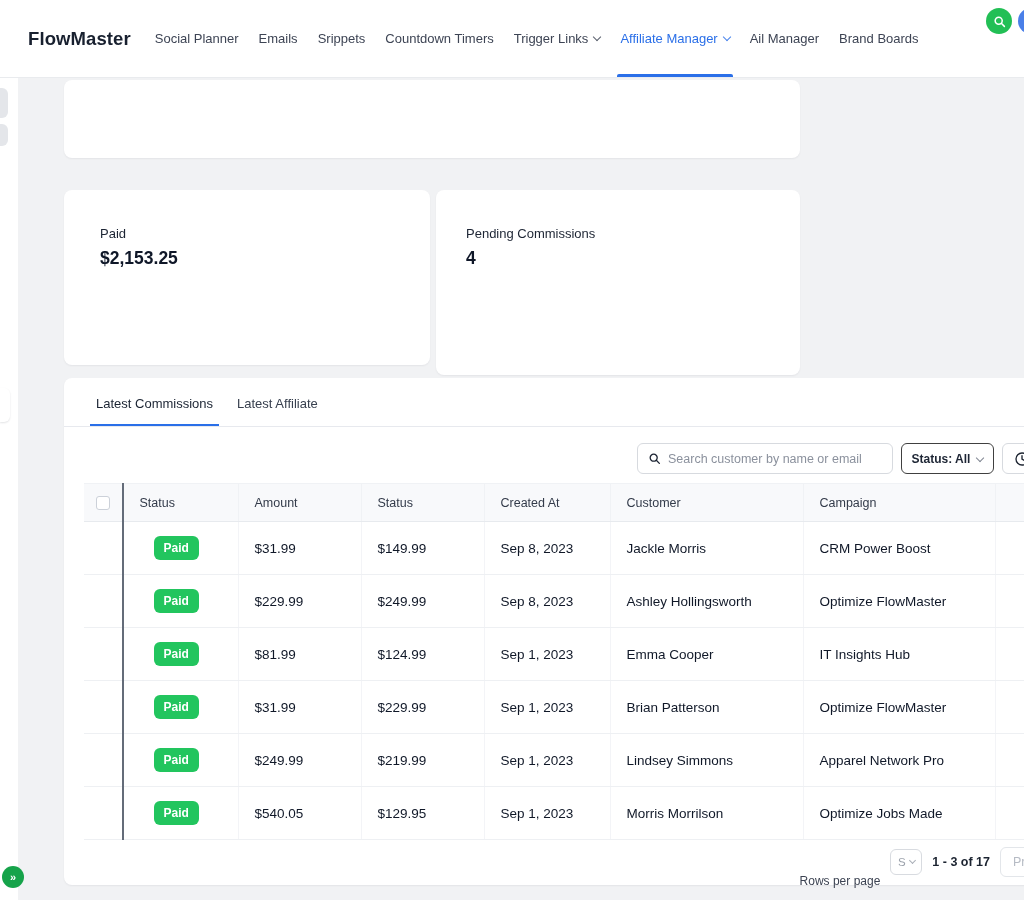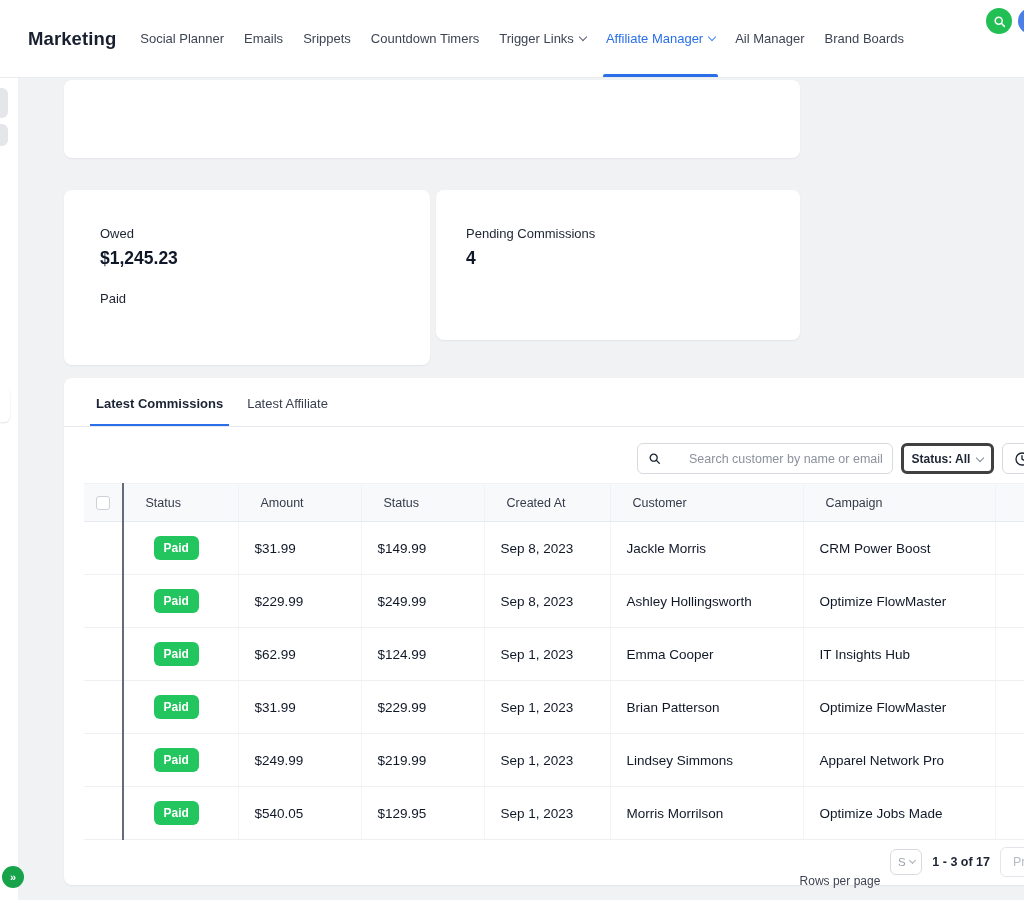--- a/index.html
+++ b/index.html
@@ -24,40 +24,40 @@
   
   .left-strip{position:absolute;left:0;top:78px;width:18px;height:822px;background:#fff;z-index:1;}
   .edge-blob{position:absolute;background:#e4e6ea;border-radius:0 6px 6px 0;z-index:2;}
   .blob1{left:0;top:88px;width:8px;height:30px;}
   .blob2{left:0;top:124px;width:8px;height:22px;}
   .blob3{left:0;top:388px;width:10px;height:34px;background:#fff;box-shadow:0 1px 2px rgba(16,24,40,.12);}
   
   .card{position:absolute;background:#fff;border-radius:8px;box-shadow:0 1px 2px rgba(16,24,40,.06);z-index:3;}
   #top-card{left:64px;top:80px;width:736px;height:78px;}
   #stat-card-1{left:64px;top:190px;width:366px;height:175px;padding:36px 0 0 36px;}
-  #stat-card-2{left:436px;top:190px;width:364px;height:150px;padding:36px 0 0 30px;}
+  #stat-card-2{left:436px;top:190px;width:364px;height:185px;padding:36px 0 0 30px;}
   .stat-label{font-size:13px;color:#1c2433;}
   .stat-value{font-size:17.5px;font-weight:700;color:#0f1728;margin-top:7px;}
   .stat-group + .stat-group{margin-top:22px;}
   
   #table-card{left:64px;top:378px;width:976px;height:507px;}
   .tabs{height:49px;border-bottom:1px solid #e7e9ee;display:flex;align-items:flex-end;padding-left:28px;gap:16px;}
   .tab{font-size:13px;padding:0 4px 15px;position:relative;color:#38404f;font-weight:500;cursor:pointer;white-space:nowrap;}
-  .tab.active{color:#1a2332;font-weight:700;margin-top:48px;}
+  .tab.active{color:#1a2332;font-weight:400;margin-top:48px;}
   .tab.active::after{content:"";position:absolute;left:-2px;right:-2px;bottom:0;height:2.5px;background:#2a6fe8;}
   .search-box{position:absolute;left:573px;top:65px;width:256px;height:31px;border:1px solid #d7dadf;border-radius:6px;display:flex;align-items:center;padding:0 10px;gap:7px;background:#fff;}
-  .search-box input{border:none;outline:none;font-size:12.5px;color:#1c2433;width:100%;font-family:"Liberation Sans",sans-serif;background:transparent;margin-left:21px;}
+  .search-box input{border:none;outline:none;font-size:12.5px;color:#1c2433;width:100%;font-family:"Liberation Sans",sans-serif;background:transparent;}
   .search-box input::placeholder{color:#8b919d;}
-  .status-btn{position:absolute;left:837px;top:65px;width:93px;height:31px;border:3px solid #404040;border-radius:6px;background:#fff;display:flex;align-items:center;justify-content:center;gap:7px;font-size:12px;font-weight:700;color:#1d2534;cursor:pointer;}
+  .status-btn{position:absolute;left:837px;top:65px;width:93px;height:31px;border:1px solid #404040;border-radius:6px;background:#fff;display:flex;align-items:center;justify-content:center;gap:7px;font-size:12px;font-weight:700;color:#1d2534;cursor:pointer;}
   .status-btn .chev{color:#6b7280;margin-top:-2px;}
   .clock-btn{position:absolute;left:938px;top:65px;width:86px;height:31px;border:1px solid #d7dadf;border-radius:6px;background:#fff;display:flex;align-items:center;padding-left:11px;cursor:pointer;}
   
   .tbl-wrap{position:absolute;left:20px;top:105px;width:956px;}
   table{border-collapse:collapse;table-layout:fixed;width:956px;}
-  thead th{height:38px;background:#f8f9fb;font-size:12.5px;font-weight:500;color:#333b4a;text-align:left;padding-left:22px;border-top:1px solid #f0f2f5;border-bottom:1px solid #e7eaee;border-right:1px solid #f0f2f5;}
+  thead th{height:38px;background:#f8f9fb;font-size:12.5px;font-weight:500;color:#333b4a;text-align:left;padding-left:16px;border-top:1px solid #f0f2f5;border-bottom:1px solid #e7eaee;border-right:1px solid #f0f2f5;}
   thead th.cb-cell{padding:0;text-align:center;}
   td{height:53px;font-size:13.5px;color:#101828;padding-left:16px;border-bottom:1px solid #eef0f3;border-right:1px solid #f3f4f7;background:#fff;}
   td.cb-cell{padding:0;}
   td.c-status{padding-left:30px;}
   td.c-amount,td.c-revenue,td.c-date{font-weight:500;}
   .cb{width:14px;height:14px;border:1.4px solid #ccd1d9;border-radius:3px;background:#fff;display:inline-block;vertical-align:middle;cursor:pointer;}
   .badge{display:inline-block;background:#22c55e;color:#fff;font-size:12px;font-weight:700;padding:5px 10px;border-radius:6px;}
   .col-drag{position:absolute;left:38px;top:0;width:2px;height:357px;background:#646c79;z-index:4;}
   
   .tfoot{position:absolute;left:20px;top:461px;width:956px;height:45px;display:flex;align-items:center;justify-content:flex-end;gap:10px;}
@@ -66,21 +66,21 @@
   .rpp-select .chev{width:5px;height:5px;color:#9ba1ab;margin-top:-2px;}
   .range-label{font-size:12.5px;font-weight:700;color:#1b2330;}
   .prev-btn{width:72px;height:30px;border:1px solid #e3e6ea;border-radius:6px;background:#fff;color:#b6bbc4;font-size:12.5px;margin-right:-32px;text-align:left;padding-left:12px;cursor:pointer;font-family:"Liberation Sans",sans-serif;}
   
   .fab{position:absolute;left:2px;top:866px;width:22px;height:22px;border-radius:50%;background:#16a34a;color:#fff;font-size:11px;font-weight:700;display:flex;align-items:center;justify-content:center;border:none;cursor:pointer;z-index:7;}
 </style>
 </head>
 <body>
 
 <header class="navbar">
-  <div class="nav-title">Marketing</div>
+  <div class="nav-title">FlowMaster</div>
   <nav id="nav-items">
       <a class="nav-item">
         <span>Social Planner</span>
       </a>
       <a class="nav-item">
         <span>Emails</span>
       </a>
       <a class="nav-item">
         <span>Srippets</span>
       </a>
@@ -115,25 +115,22 @@
 
 <div class="left-strip"></div>
 <div class="edge-blob blob1"></div>
 <div class="edge-blob blob2"></div>
 <div class="edge-blob blob3"></div>
 
 <section class="card" id="top-card"></section>
 
 <section class="card" id="stat-card-1">
   <div class="stat-group">
-    <div class="stat-label">Owed</div>
-    <div class="stat-value">$1,245.23</div>
-  </div>
-  <div class="stat-group">
     <div class="stat-label">Paid</div>
+    <div class="stat-value">$2,153.25</div>
   </div>
 </section>
 
 <section class="card" id="stat-card-2">
   <div class="stat-group">
     <div class="stat-label">Pending Commissions</div>
     <div class="stat-value">4</div>
   </div>
 </section>
 
@@ -208,21 +205,21 @@
             <td class="c-amount">$229.99</td>
             <td class="c-revenue">$249.99</td>
             <td class="c-date">Sep 8, 2023</td>
             <td class="c-customer">Ashley Hollingsworth</td>
             <td class="c-campaign">Optimize FlowMaster</td>
             <td class="c-end"></td>
           </tr>
           <tr>
             <td class="cb-cell"></td>
             <td class="c-status"><span class="badge">Paid</span></td>
-            <td class="c-amount">$62.99</td>
+            <td class="c-amount">$81.99</td>
             <td class="c-revenue">$124.99</td>
             <td class="c-date">Sep 1, 2023</td>
             <td class="c-customer">Emma Cooper</td>
             <td class="c-campaign">IT Insights Hub</td>
             <td class="c-end"></td>
           </tr>
           <tr>
             <td class="cb-cell"></td>
             <td class="c-status"><span class="badge">Paid</span></td>
             <td class="c-amount">$31.99</td>

